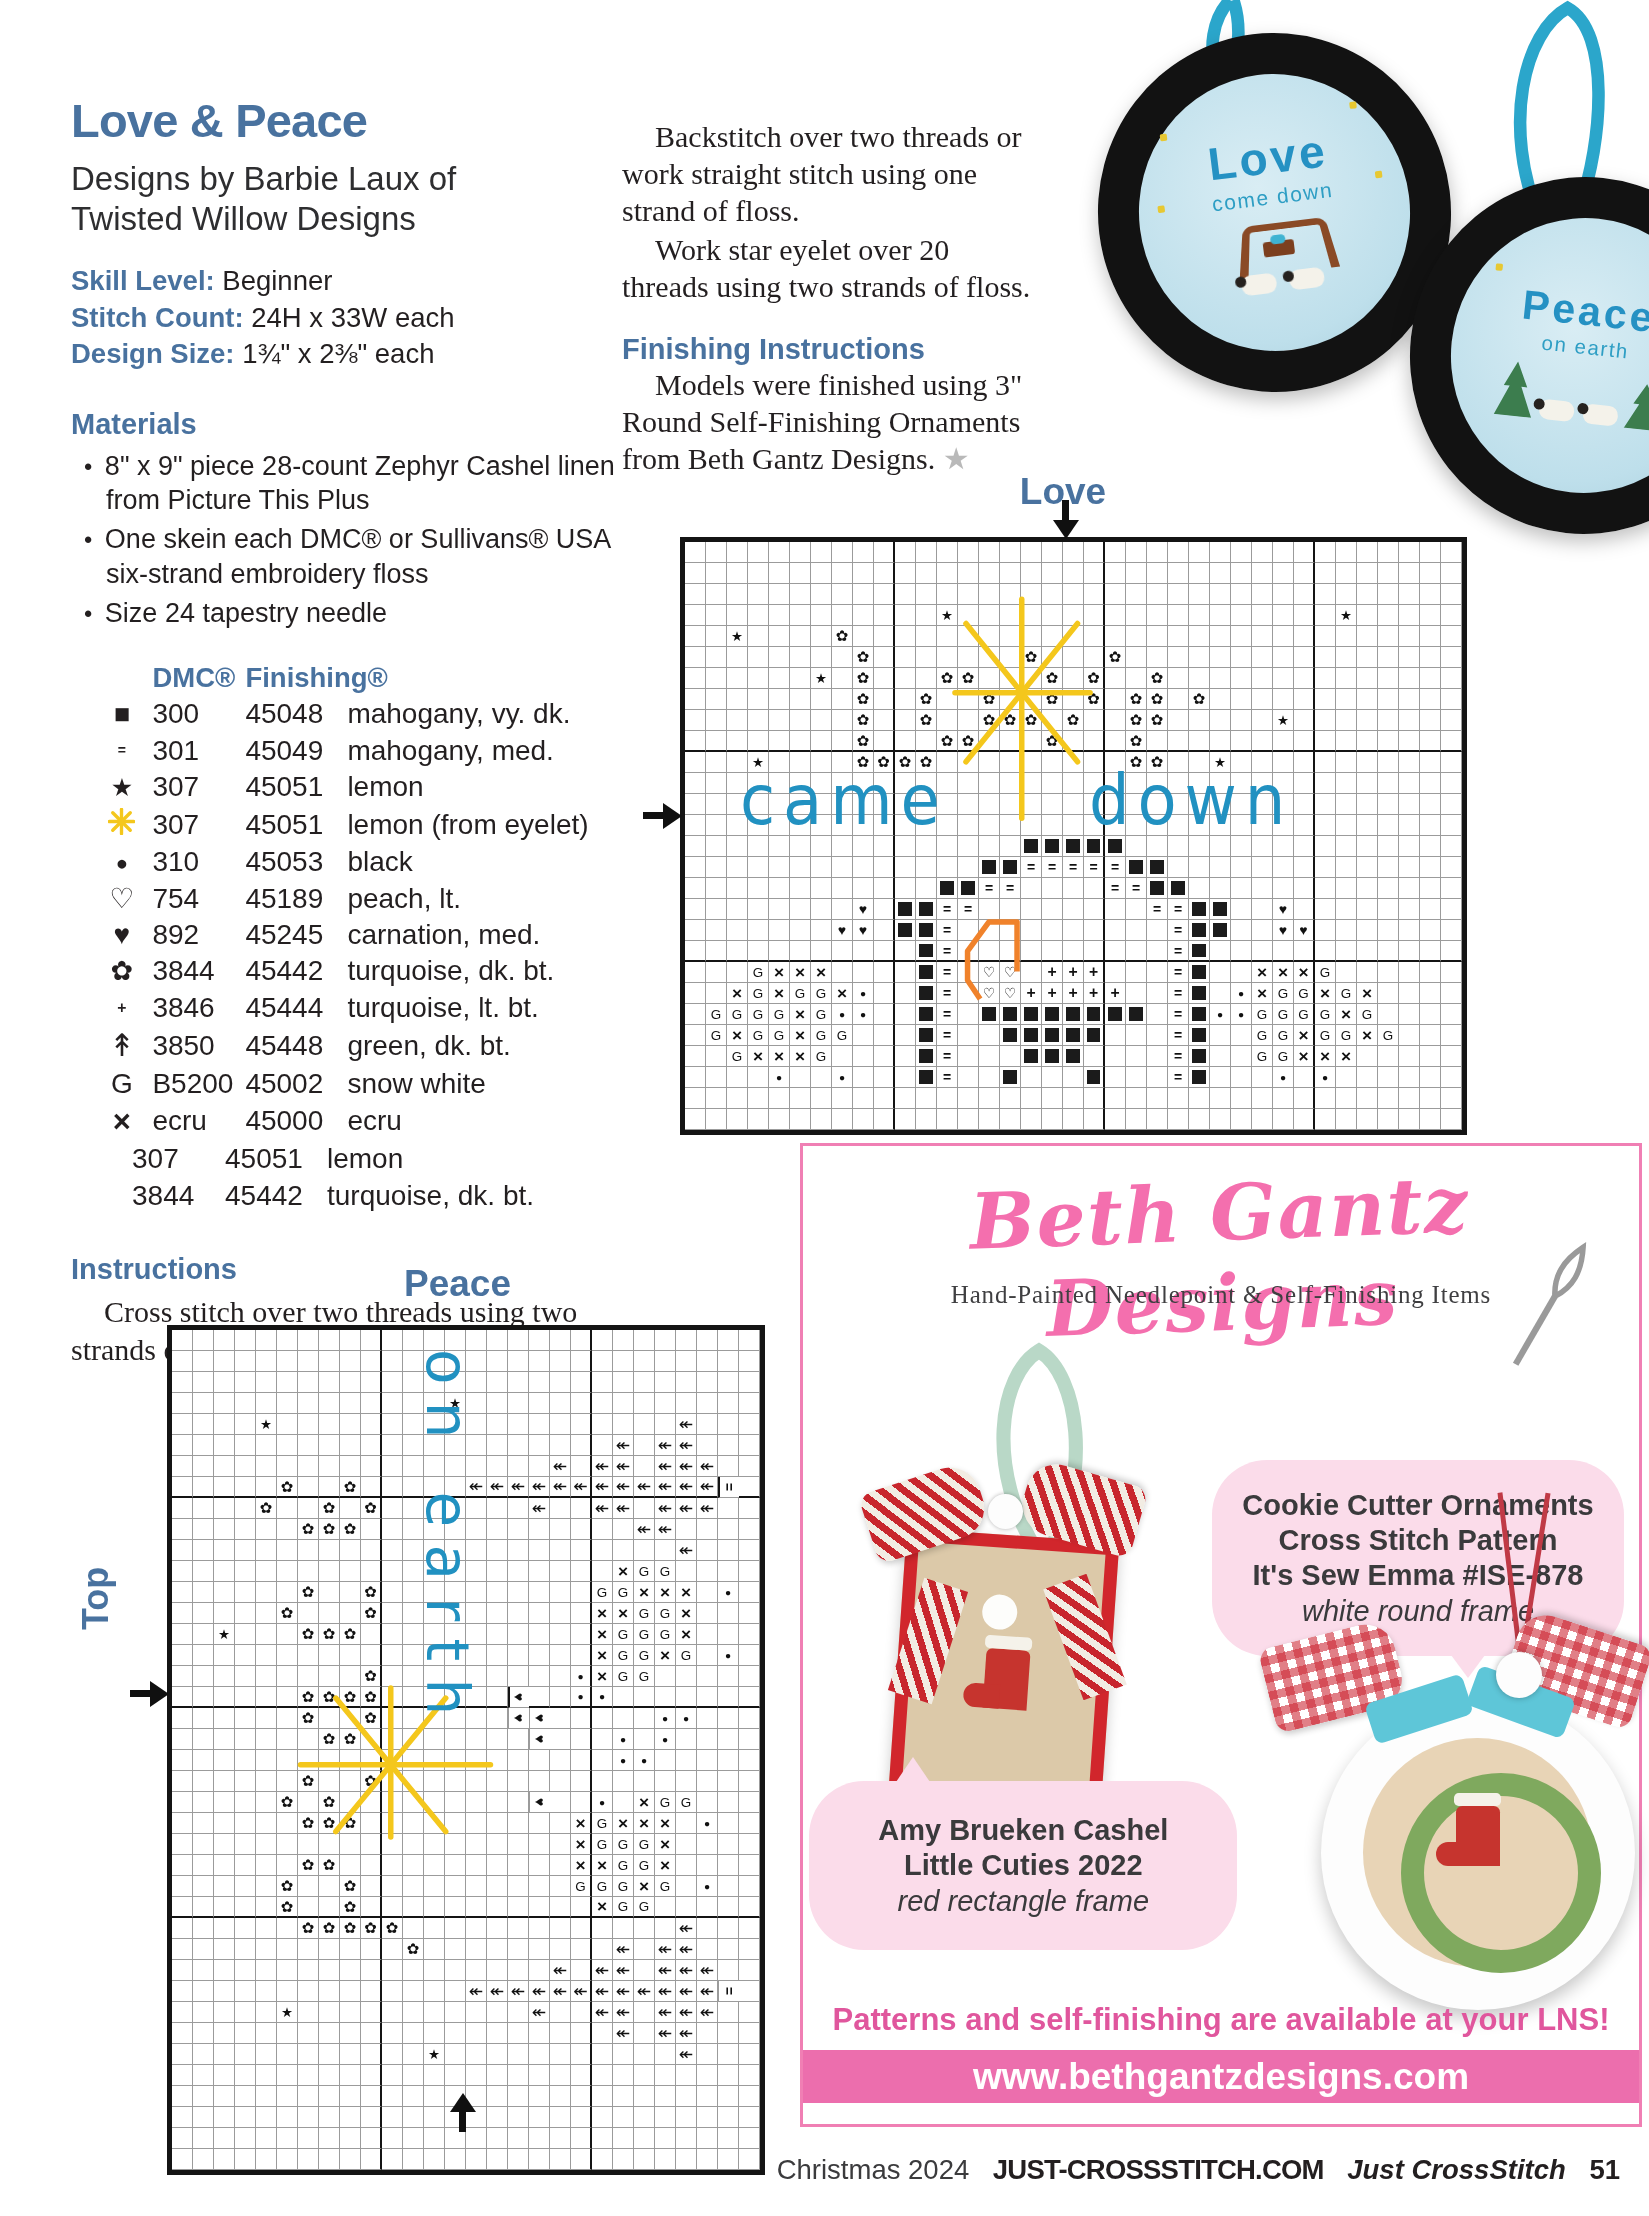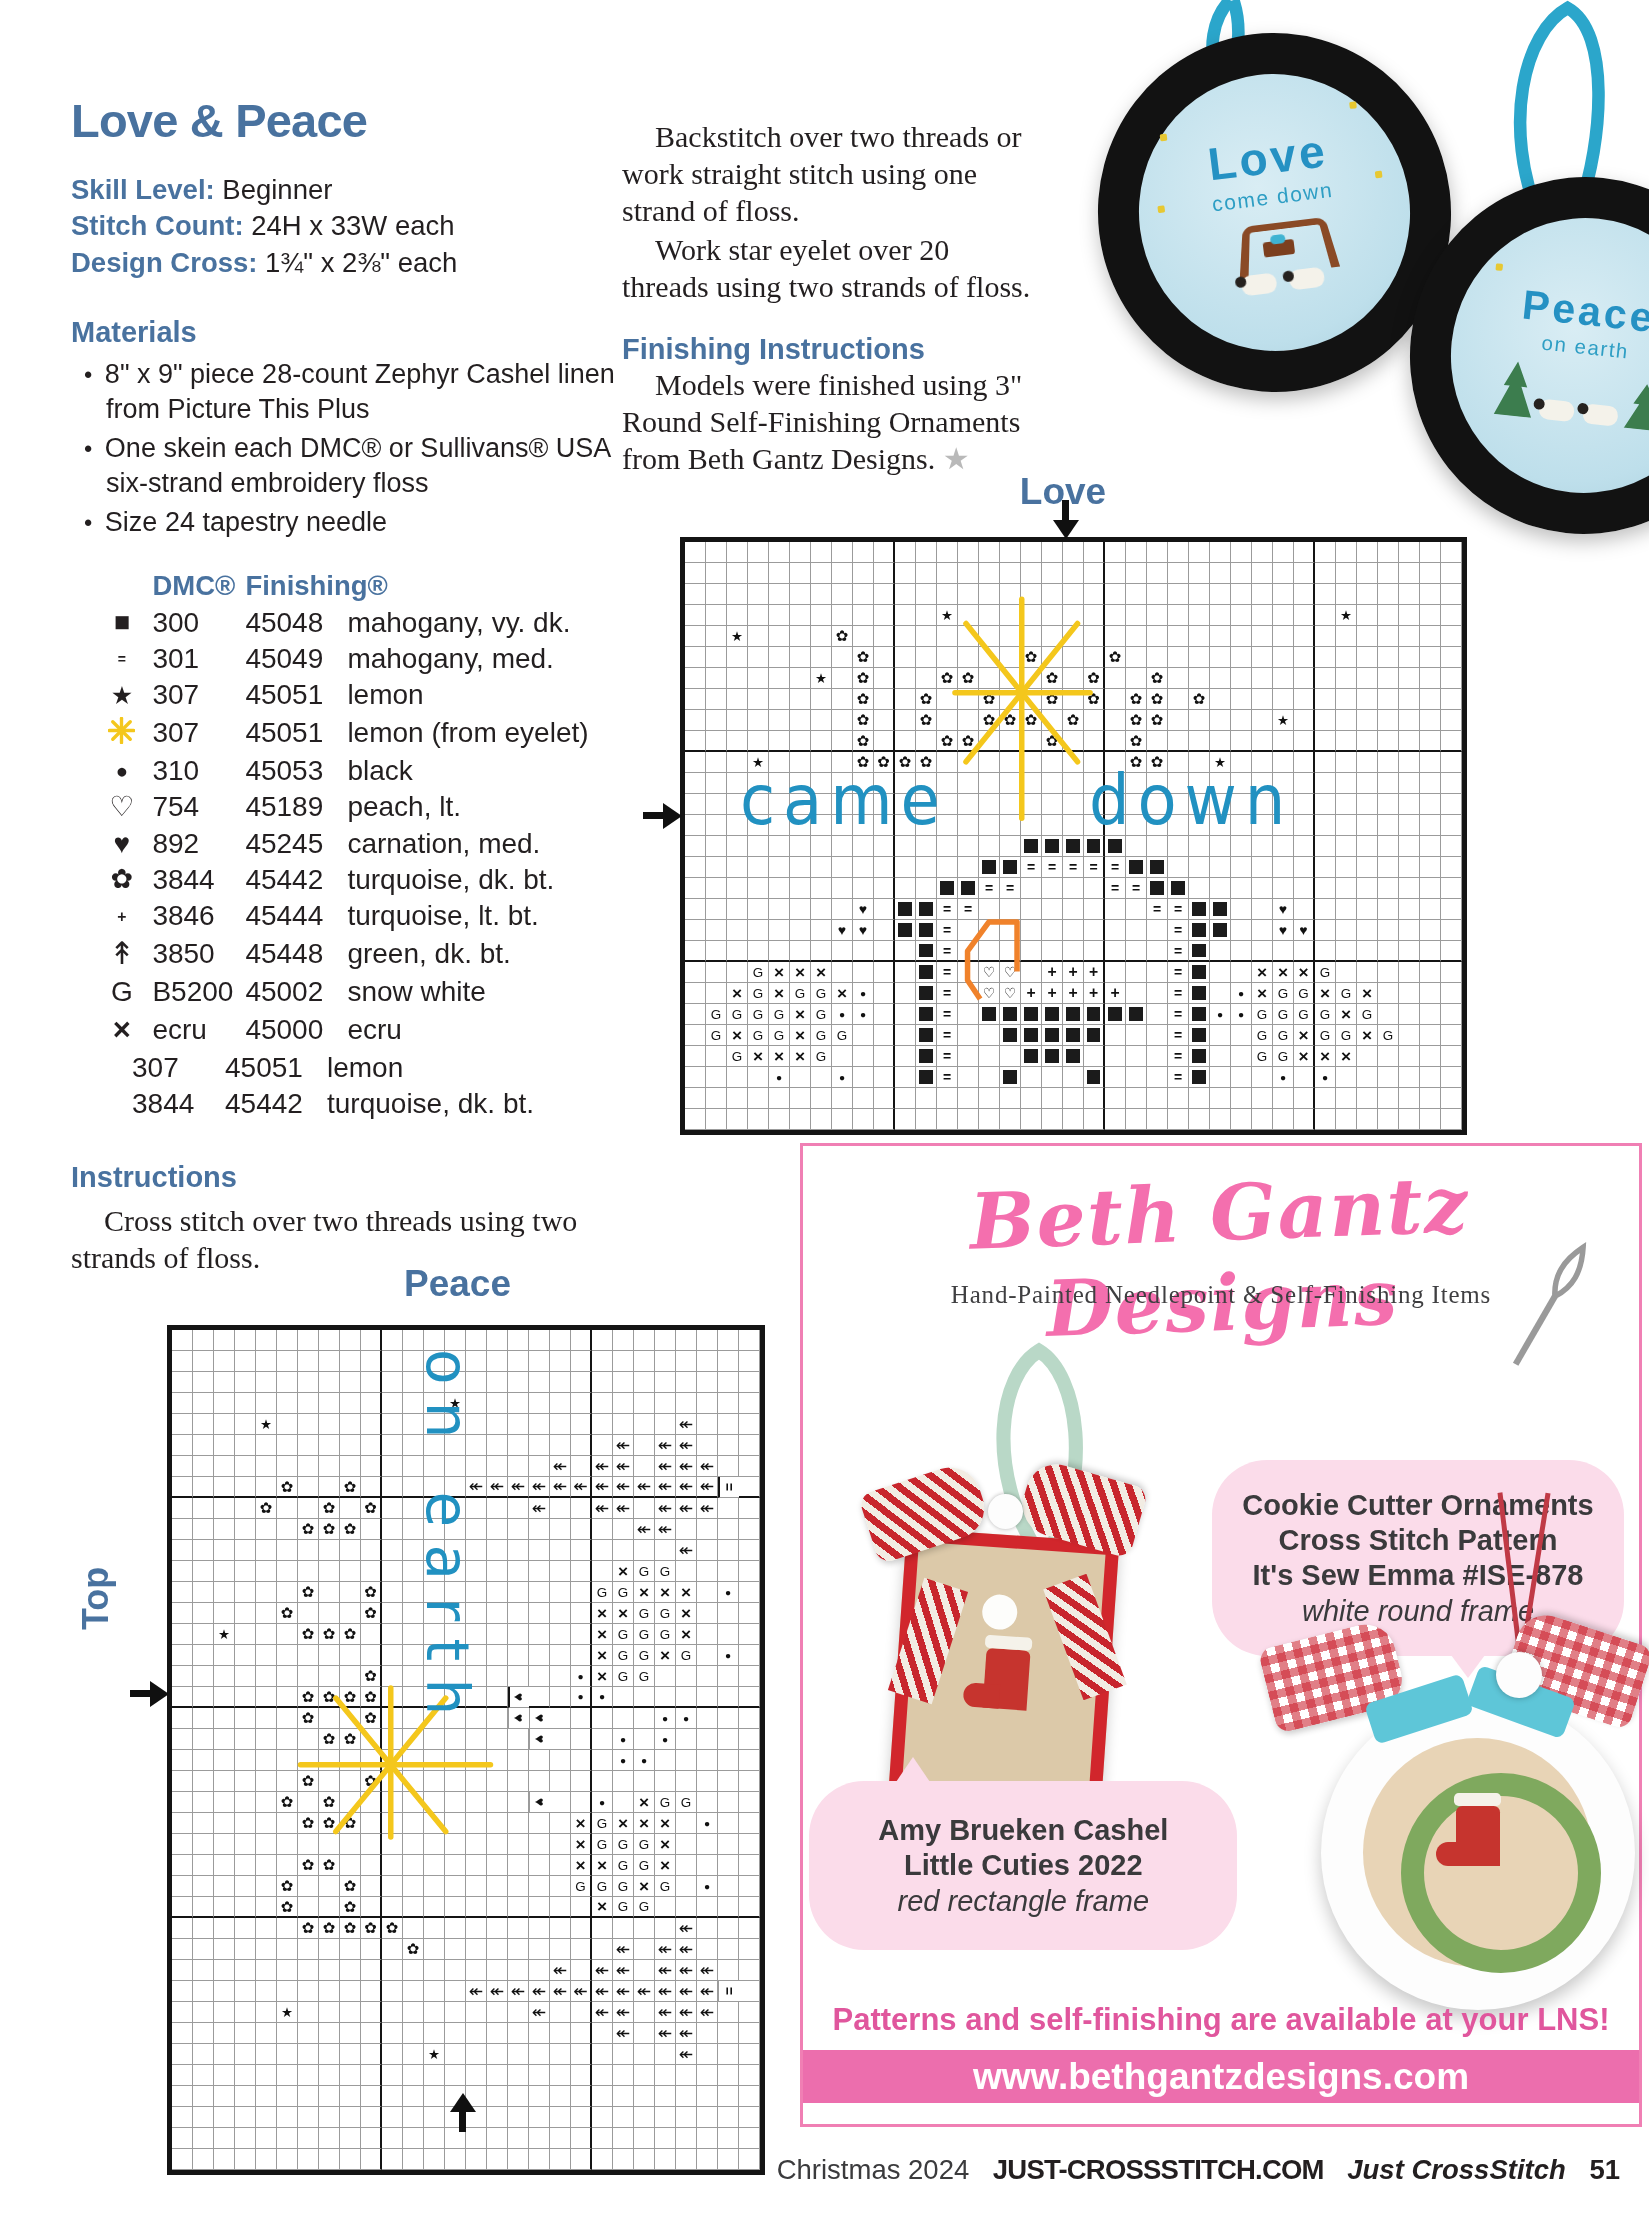--- a/index.html
+++ b/index.html
@@ -112,31 +112,35 @@
   #f-mag{font-weight:bold;font-style:italic;}
   #f-page{font-weight:bold;}
 </style>
 </head>
 <body>
 
 <div id="page">
 
   <div id="article" class="abs">
     <div class="h1">Love &amp; Peace</div>
+    <div class="byline">
+      <div>Designs by Barbie Laux of</div>
+      <div>Twisted Willow Designs</div>
+    </div>
     <div id="details">
       <div class="detail-row">
         <span class="lbl">Skill Level:</span>
         <span>Beginner</span>
       </div>
       <div class="detail-row">
         <span class="lbl">Stitch Count:</span>
         <span>24H x 33W each</span>
       </div>
       <div class="detail-row">
-        <span class="lbl">Design Cross:</span>
+        <span class="lbl">Design Size:</span>
         <span>1¾" x 2⅜" each</span>
       </div>
     </div>
     <div class="h2" id="materials-h">Materials</div>
     <ul id="materials-list">
         <li>8" x 9" piece 28-count Zephyr Cashel linen from Picture This Plus</li>
         <li>One skein each DMC® or Sullivans® USA six-strand embroidery floss</li>
         <li>Size 24 tapestry needle</li>
       </ul>
 

